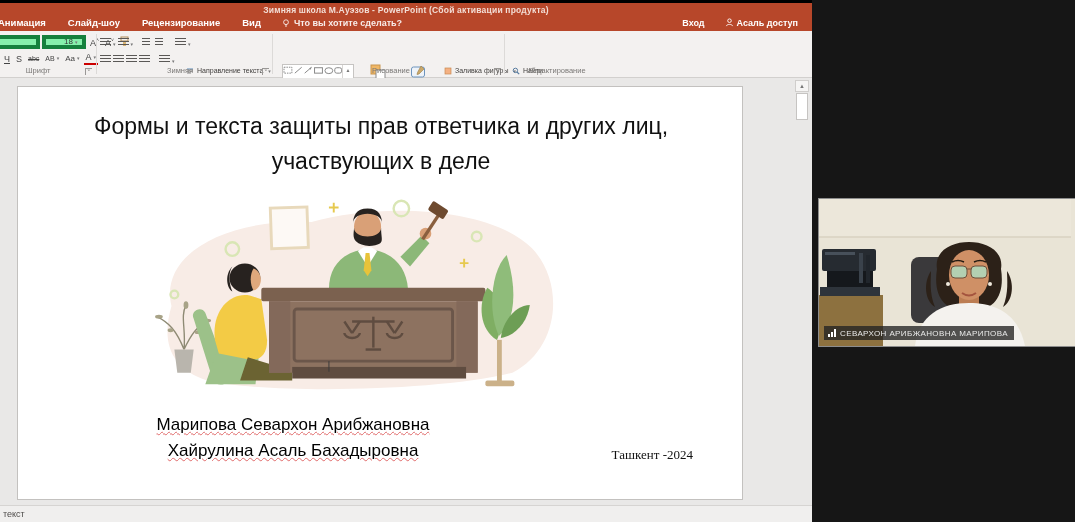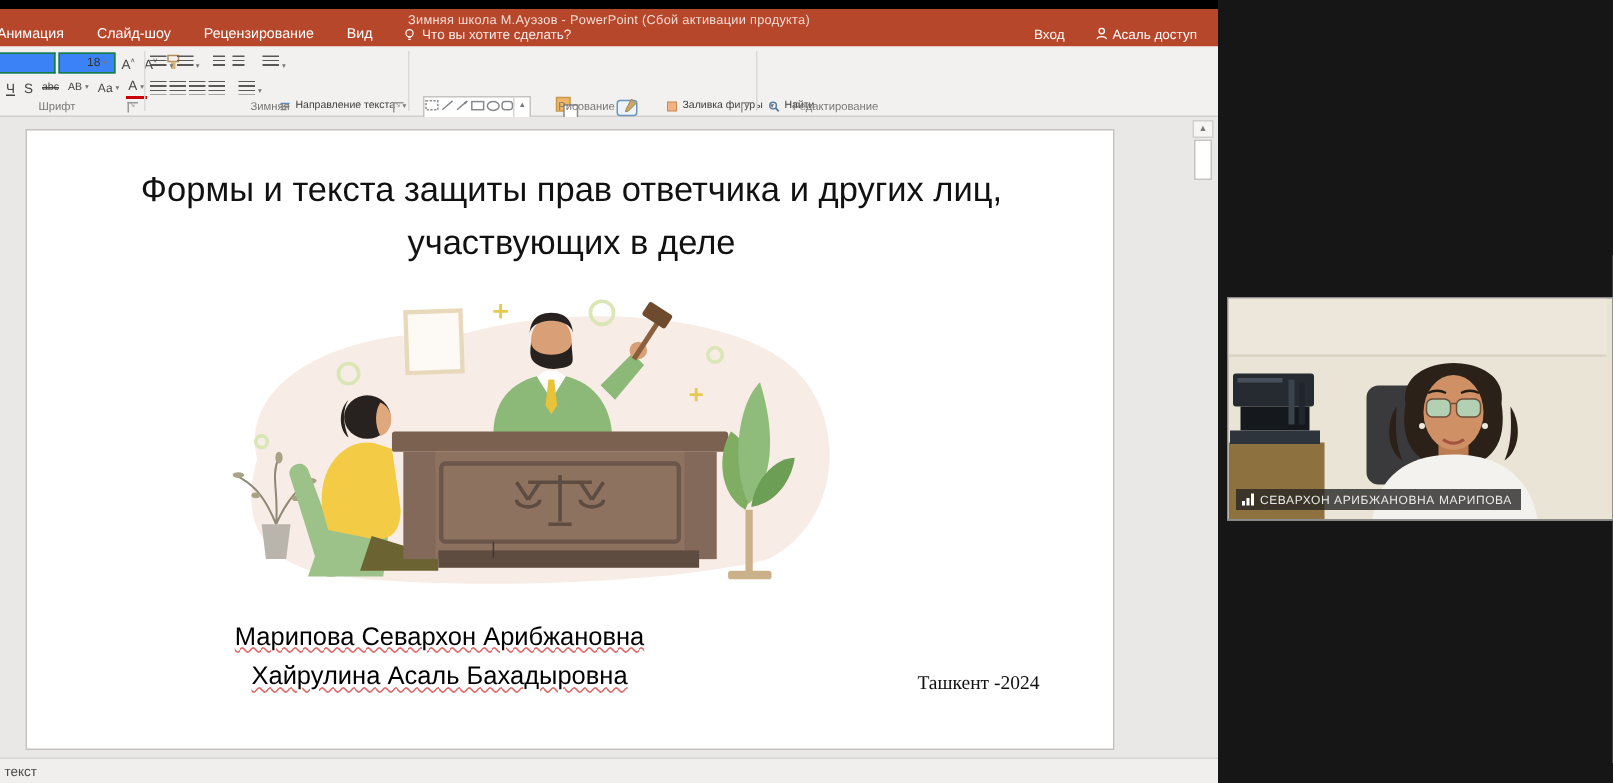--- a/index.html
+++ b/index.html
@@ -5,42 +5,42 @@
   * { margin:0; padding:0; box-sizing:border-box; }
   html,body { width:1075px; height:522px; background:#161616; overflow:hidden;
               font-family:"Liberation Sans", sans-serif; }
   .screen { position:relative; width:1075px; height:522px; background:#161616; }
 
   
   .ppt { position:absolute; left:0; top:0; width:812px; height:522px; background:#f3f1f0; }
 
   
   .titlebar { position:absolute; left:0; top:0; width:100%; height:31px; background:#b7472a; border-top:3px solid #903podge; }
-  .titlebar { border-top:6px solid #000000; }
+  .titlebar { border-top:3px solid #000000;font-weight:bold; }
   .tb-title { position:absolute; top:2px; left:0; width:100%; text-align:center;
               font-size:8.5px; color:#f3ded6; letter-spacing:.2px; }
   .tabs-row { position:absolute; bottom:0; left:0; right:0; height:17px; display:flex; align-items:center; }
   .tab { color:#fff; font-size:9.5px; padding:0 11px; line-height:17px; white-space:nowrap; }
   .tab.cut { margin-left:-13px; }
   .tellme { display:flex; align-items:center; gap:4px; color:rgba(255,255,255,.9); font-size:9px; padding:0 10px; }
   .bulb { width:8px; height:8px; display:inline-block; }
   .tb-right { margin-left:auto; display:flex; align-items:center; gap:20px; padding-right:14px; color:#fff; font-size:9px; }
   .person-ic { width:9px; height:9px; display:inline-block; margin-right:3px; vertical-align:-1px; }
 
   
   .ribbon { position:absolute; left:0; top:31px; width:100%; height:47px; background:#f3f1f0; border-bottom:1px solid #d2d0ce; }
   .gsep { position:absolute; top:3px; bottom:3px; width:1px; background:#dcdad8; }
   .grp-label { position:absolute; bottom:2px; font-size:7.5px; color:#7a7876; text-align:center; }
   .launcher { position:absolute; bottom:2px; width:7px; height:7px; border-left:1px solid #9a9896; border-top:1px solid #9a9896; }
   .launcher:after { content:"↘"; position:absolute; left:0px; top:-3px; font-size:5px; color:#9a9896; }
 
   .row1 { position:absolute; top:3px; height:15px; display:flex; align-items:center; gap:2px; }
   .row2 { position:absolute; top:20px; height:15px; display:flex; align-items:center; gap:2px; }
   .glyph-btn { font-size:9px; color:#444; padding:0 2px; line-height:14px; }
-  .box-input { background:#3b82f6; border:1px solid #15803d; height:14px; font-size:8px; color:#333; padding:0 18px; display:flex; align-items:center; }
+  .box-input { background:#86efac; border:4px solid #15803d; height:14px; font-size:8px; color:#333; padding:0 18px; display:flex; align-items:center; }
   .dd:after { content:"▾"; font-size:5px; color:#777; margin-left:2px; vertical-align:1px; }
   .mini-btn { display:flex; align-items:center; gap:3px; font-size:7px; color:#3f3d3b; height:13px; white-space:nowrap; }
   .mini-ic { width:8px; height:8px; flex:0 0 8px; }
   .icon-btn { width:14px; height:13px; display:inline-block; }
 
   
   .bars { width:11px; height:9px; display:inline-block; background:
       repeating-linear-gradient(to bottom,#5a5856 0 1px,transparent 1px 3px); }
   .bars.short { background:
       repeating-linear-gradient(to bottom,#5a5856 0 1px,transparent 1px 3px) left/8px 9px no-repeat; }

